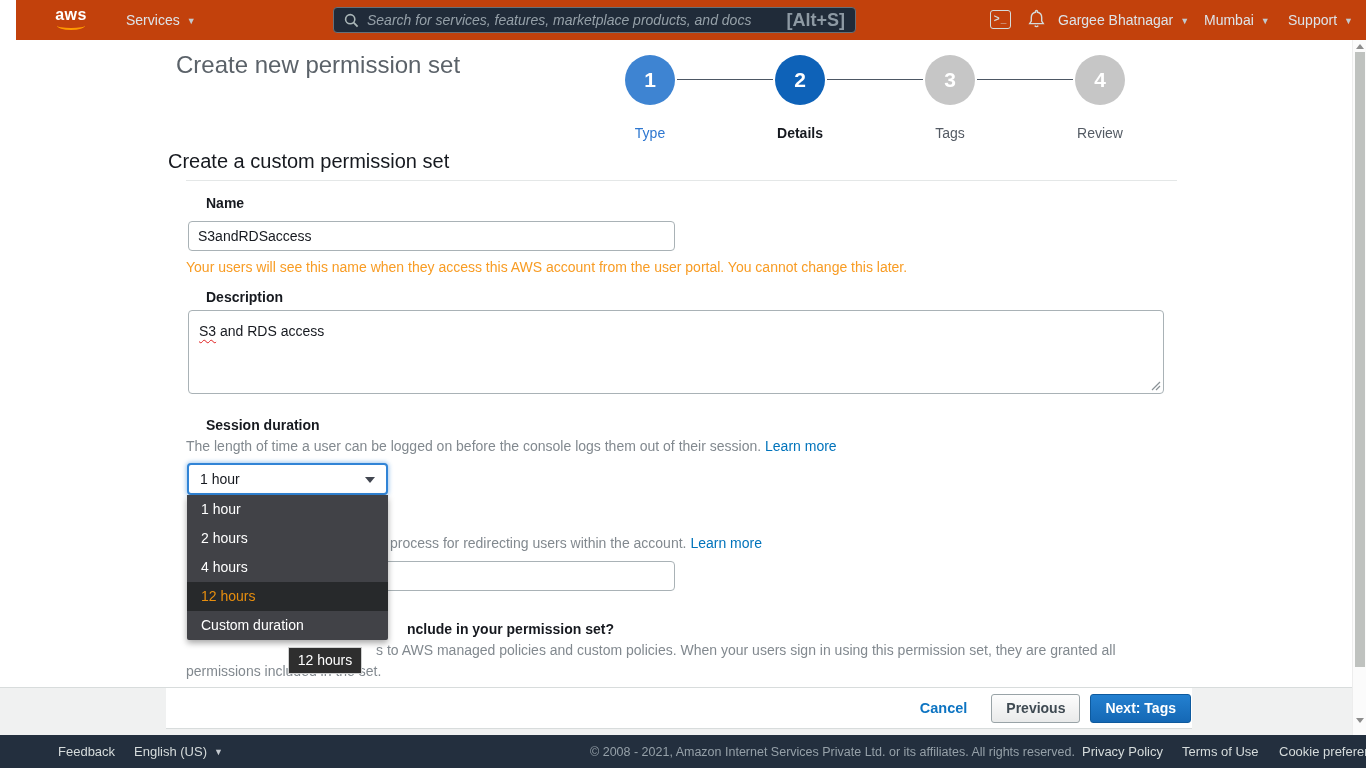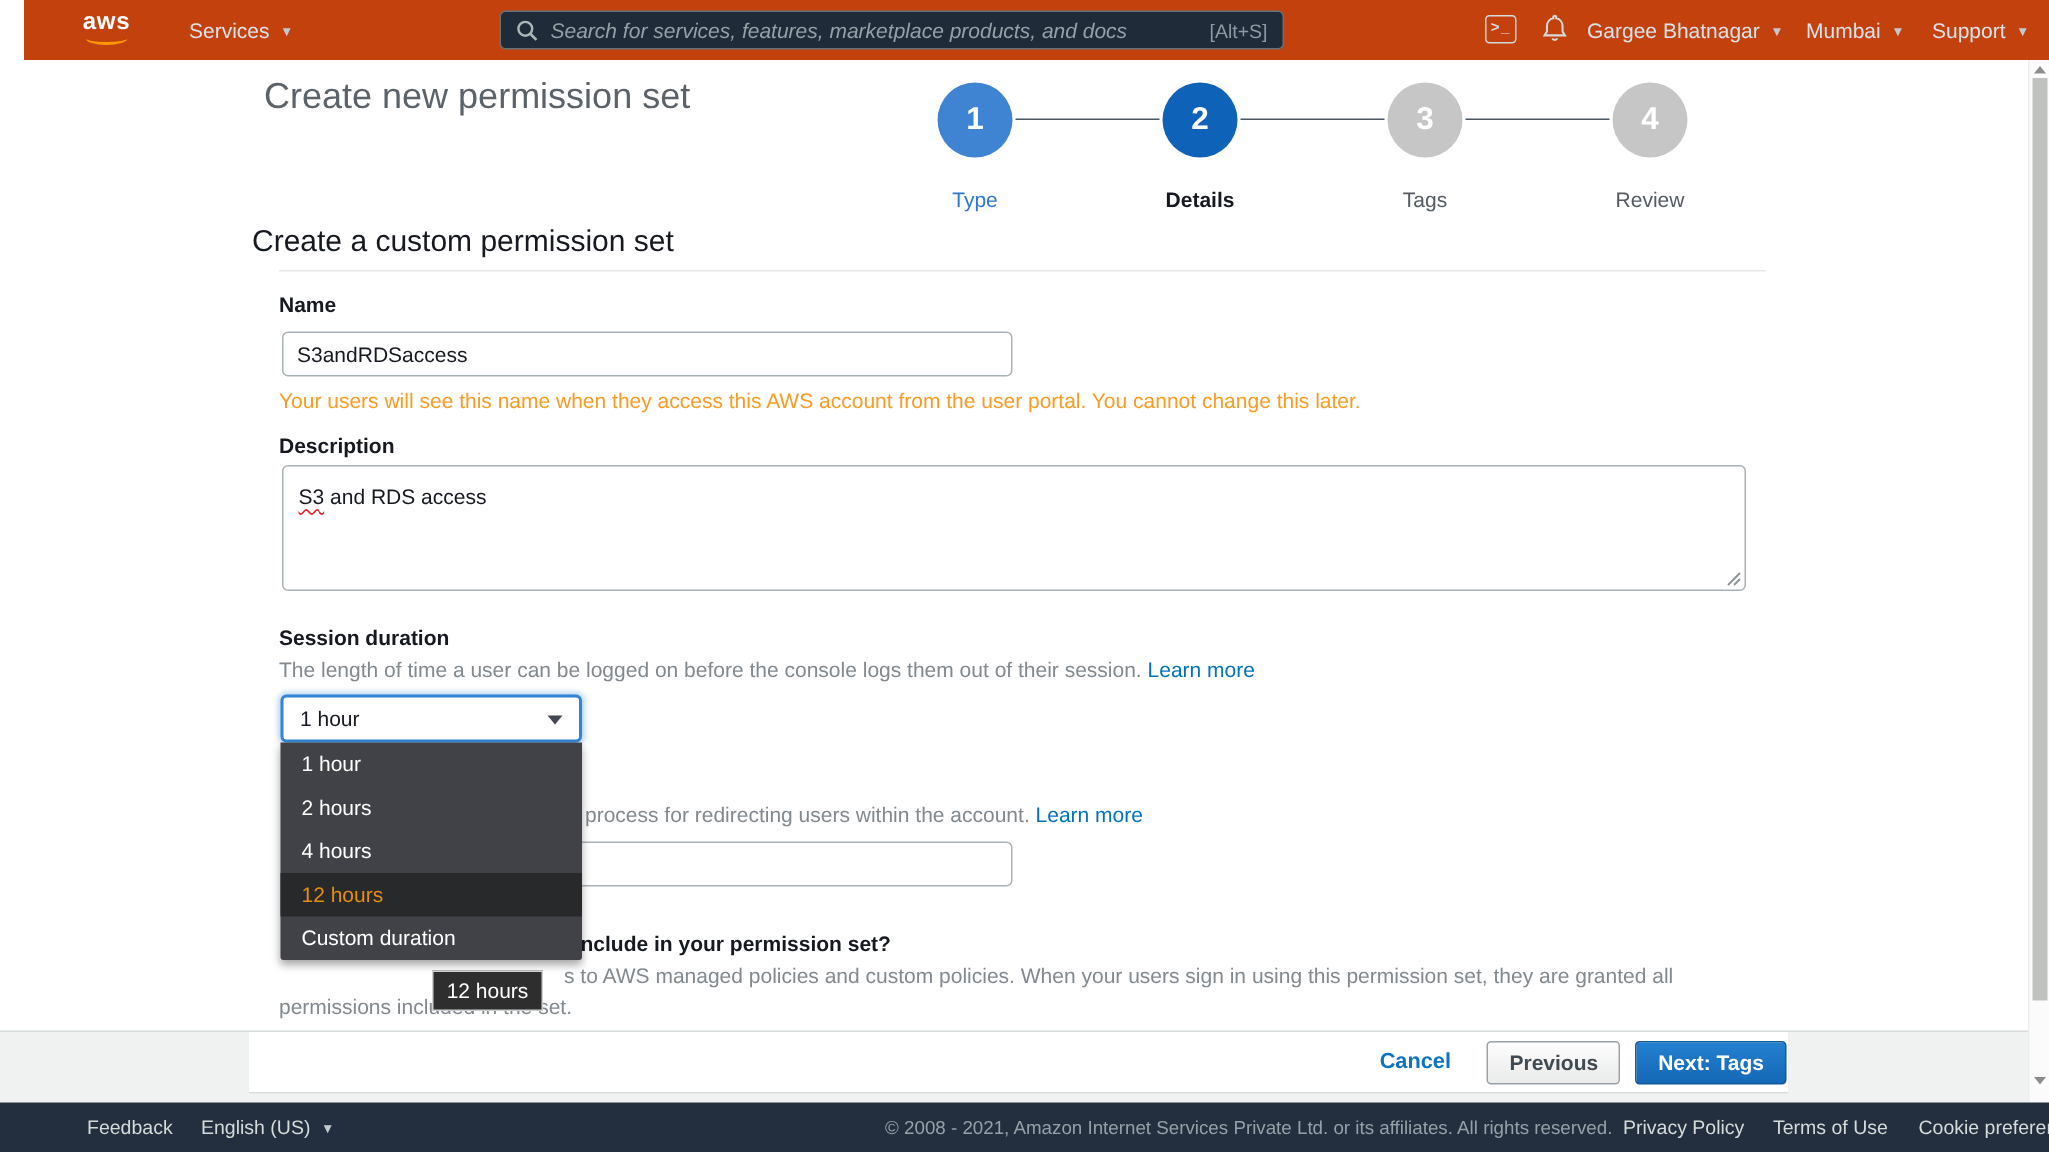--- a/index.html
+++ b/index.html
@@ -16,38 +16,38 @@
   
   .topnav { position:absolute; left:16px; top:0; width:1366px; height:40px; background:#c2410c; z-index:20; }
   .logo { position:absolute; left:38px; top:6px; width:34px; text-align:center; cursor:pointer; }
   .logo .aws-text { color:#ffffff; font-weight:bold; font-size:16px; letter-spacing:.5px; }
   .logo .swoosh { display:block; width:28px; height:9px; margin:-3px auto 0; border-bottom:2.5px solid #ff9900; border-radius:50%; }
   .nav-item { position:absolute; top:12px; color:#dde3e8; font-size:14px; cursor:pointer; white-space:nowrap; }
   .nav-caret { font-size:9px; color:#c3c9cf; margin-left:7px; vertical-align:1px; }
   .searchbox { position:absolute; left:317px; top:7px; width:523px; height:26px; background:#202b39; border:1px solid #687078; border-radius:4px; display:flex; align-items:center; padding:0 10px; }
   .searchbox input { flex:1; background:transparent; border:none; outline:none; color:#eaeded; font-size:14px; margin-left:8px; font-family:"Liberation Sans",sans-serif; }
   .searchbox input::placeholder { color:#95a0a8; font-style:italic; }
-  .shortcut { color:#8d99a3; font-size:13px; }
+  .shortcut { color:#8d99a3; font-size:18px;font-weight:bold; }
   .hdr-iconbtn { position:absolute; top:10px; cursor:pointer; }
   .cloudshell { width:21px; height:19px; border:1.6px solid #d5dbdb; border-radius:3px; color:#d5dbdb; font-size:10px; font-weight:bold; line-height:16px; text-align:center; letter-spacing:1px; }
 
   
   .page-title { position:absolute; left:176px; top:51px; font-size:24px; color:#5b6269; font-weight:400; }
   .step { position:absolute; top:55px; width:120px; text-align:center; cursor:pointer; }
   .step .circle { width:50px; height:50px; border-radius:50%; margin:0 auto; color:#fff; font-size:21px; font-weight:bold; line-height:50px; text-align:center; }
   .step .slabel { margin-top:20px; font-size:14px; }
   .s1 .circle { background:#3e84d2; } .s1 .slabel { color:#2e77d0; }
   .s2 .circle { background:#0e62b8; } .s2 .slabel { color:#16191f; font-weight:bold; }
   .s3 .circle, .s4 .circle { background:#c6c6c6; } .s3 .slabel, .s4 .slabel { color:#545b64; }
   .connector { position:absolute; top:79px; border-top:1.5px solid #4d5764; height:0; }
 
   
   .h2 { position:absolute; left:168px; top:150px; font-size:20px; font-weight:500; color:#16191f; }
   .rule { position:absolute; left:186px; top:180px; width:991px; border-top:1px solid #e4e7e7; }
-  .field-label { position:absolute; font-size:14px; font-weight:bold; color:#16191f; }
+  .field-label { position:absolute; font-size:14px; font-weight:bold; color:#16191f;margin-left:20px; }
   .text-input { position:absolute; height:30px; background:#fff; border:1px solid #a9b2b6; border-radius:4px; font-size:14px; color:#16191f; padding:0 9px; font-family:"Liberation Sans",sans-serif; outline:none; }
   .hint-orange { position:absolute; left:186px; top:259px; font-size:14px; color:#f89c24; }
   .textarea { position:absolute; left:188px; top:310px; width:976px; height:84px; background:#fff; border:1px solid #a9b2b6; border-radius:4px; padding:12px 10px; font-size:14px; color:#16191f; }
   .squiggle { text-decoration:underline; text-decoration-style:wavy; text-decoration-color:#e02020; text-decoration-thickness:1px; text-underline-offset:3px; }
   .resize-grip { position:absolute; right:2px; bottom:2px; }
   .helper { font-size:14px; color:#82898f; }
   .link { color:#0073bb; cursor:pointer; }
 
   
   .select { position:absolute; left:187px; top:463px; width:201px; height:32px; background:#fff; border:2px solid #3184d6; border-radius:4px; box-shadow:0 0 4px 1px rgba(49,132,214,.45); font-size:14px; color:#16191f; line-height:28px; padding-left:11px; cursor:pointer; z-index:8; }

